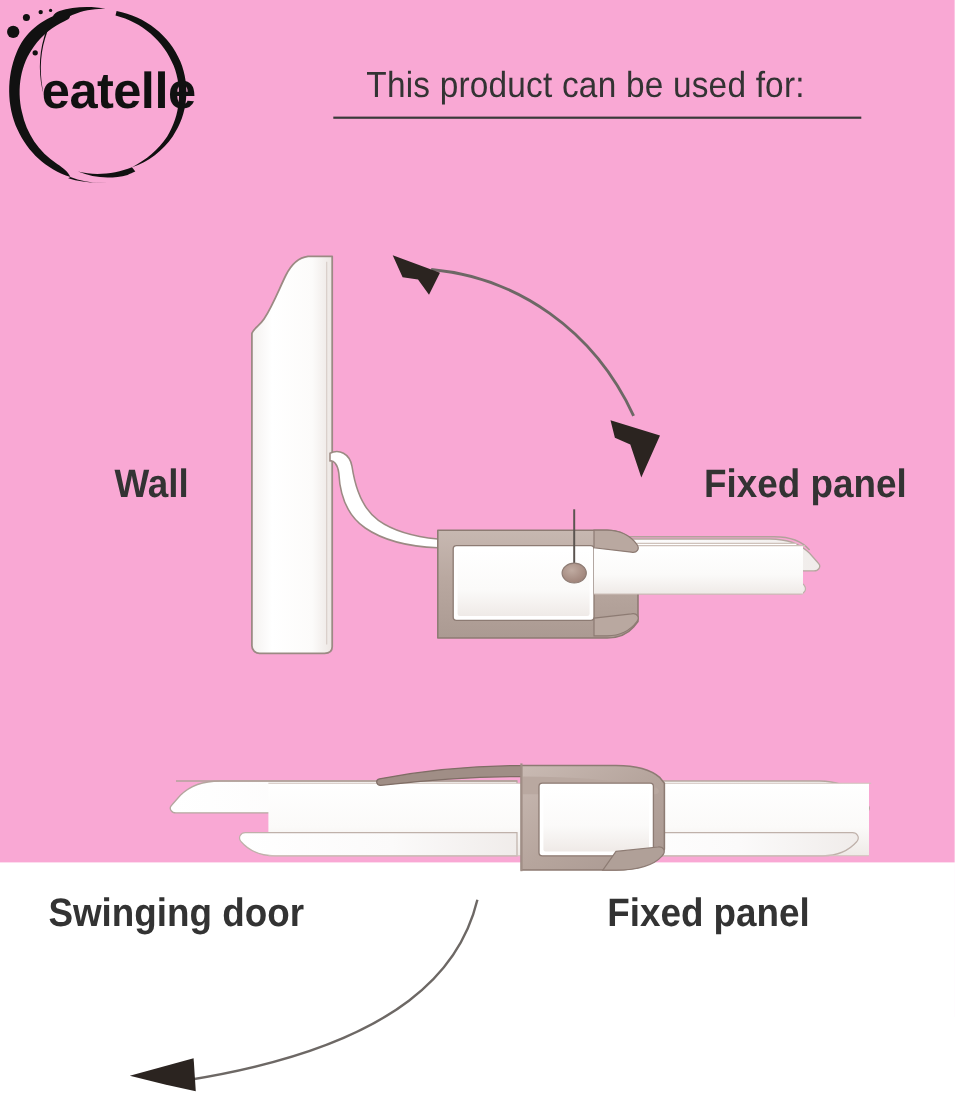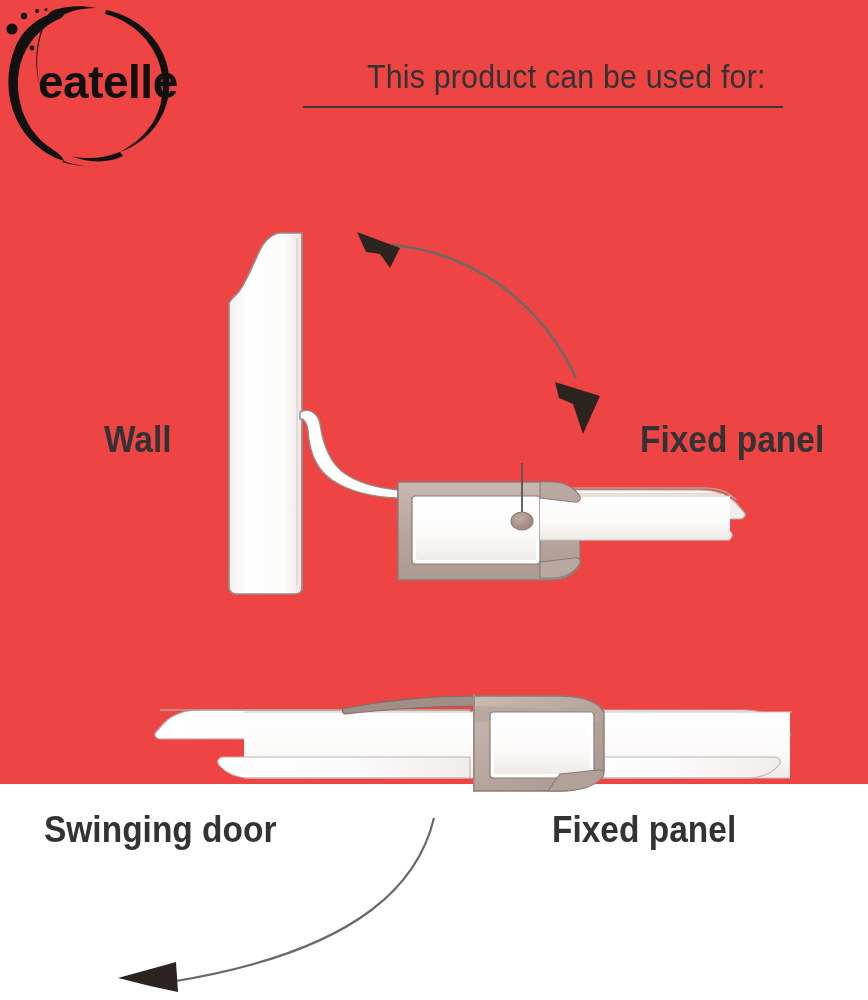--- a/index.html
+++ b/index.html
@@ -2,30 +2,30 @@
 <html><head>
 <meta charset="utf-8">
 <style>
   html,body{margin:0;padding:0;background:#ffffff;}
   body{
     width:868px;height:1000px;
     font-family:"Liberation Sans", sans-serif;
     -webkit-font-smoothing:antialiased;
     position:relative;overflow:hidden;
   }
-  #stage{position:relative;width:868px;height:784px;background:#ef4444;}
+  #stage{position:relative;width:868px;height:784px;background:#f9a8d4;}
 
   
   .logo{position:absolute;left:2px;top:4px;width:190px;height:165px;}
   .logo svg{display:block;width:190px;height:165px;}
 
   
   .title-wrap{
     position:absolute;left:300px;top:58px;width:500px;
-    text-align:right;
+    text-align:center;
   }
   .title{
     font-family:"Liberation Sans", sans-serif;
     font-size:33px;font-weight:400;color:#333333;
     letter-spacing:.2px;white-space:nowrap;
     transform:scaleX(.92);transform-origin:left center;
     display:inline-block;
   }
   .title-rule{
     position:absolute;left:303px;top:106px;width:480px;height:2px;

